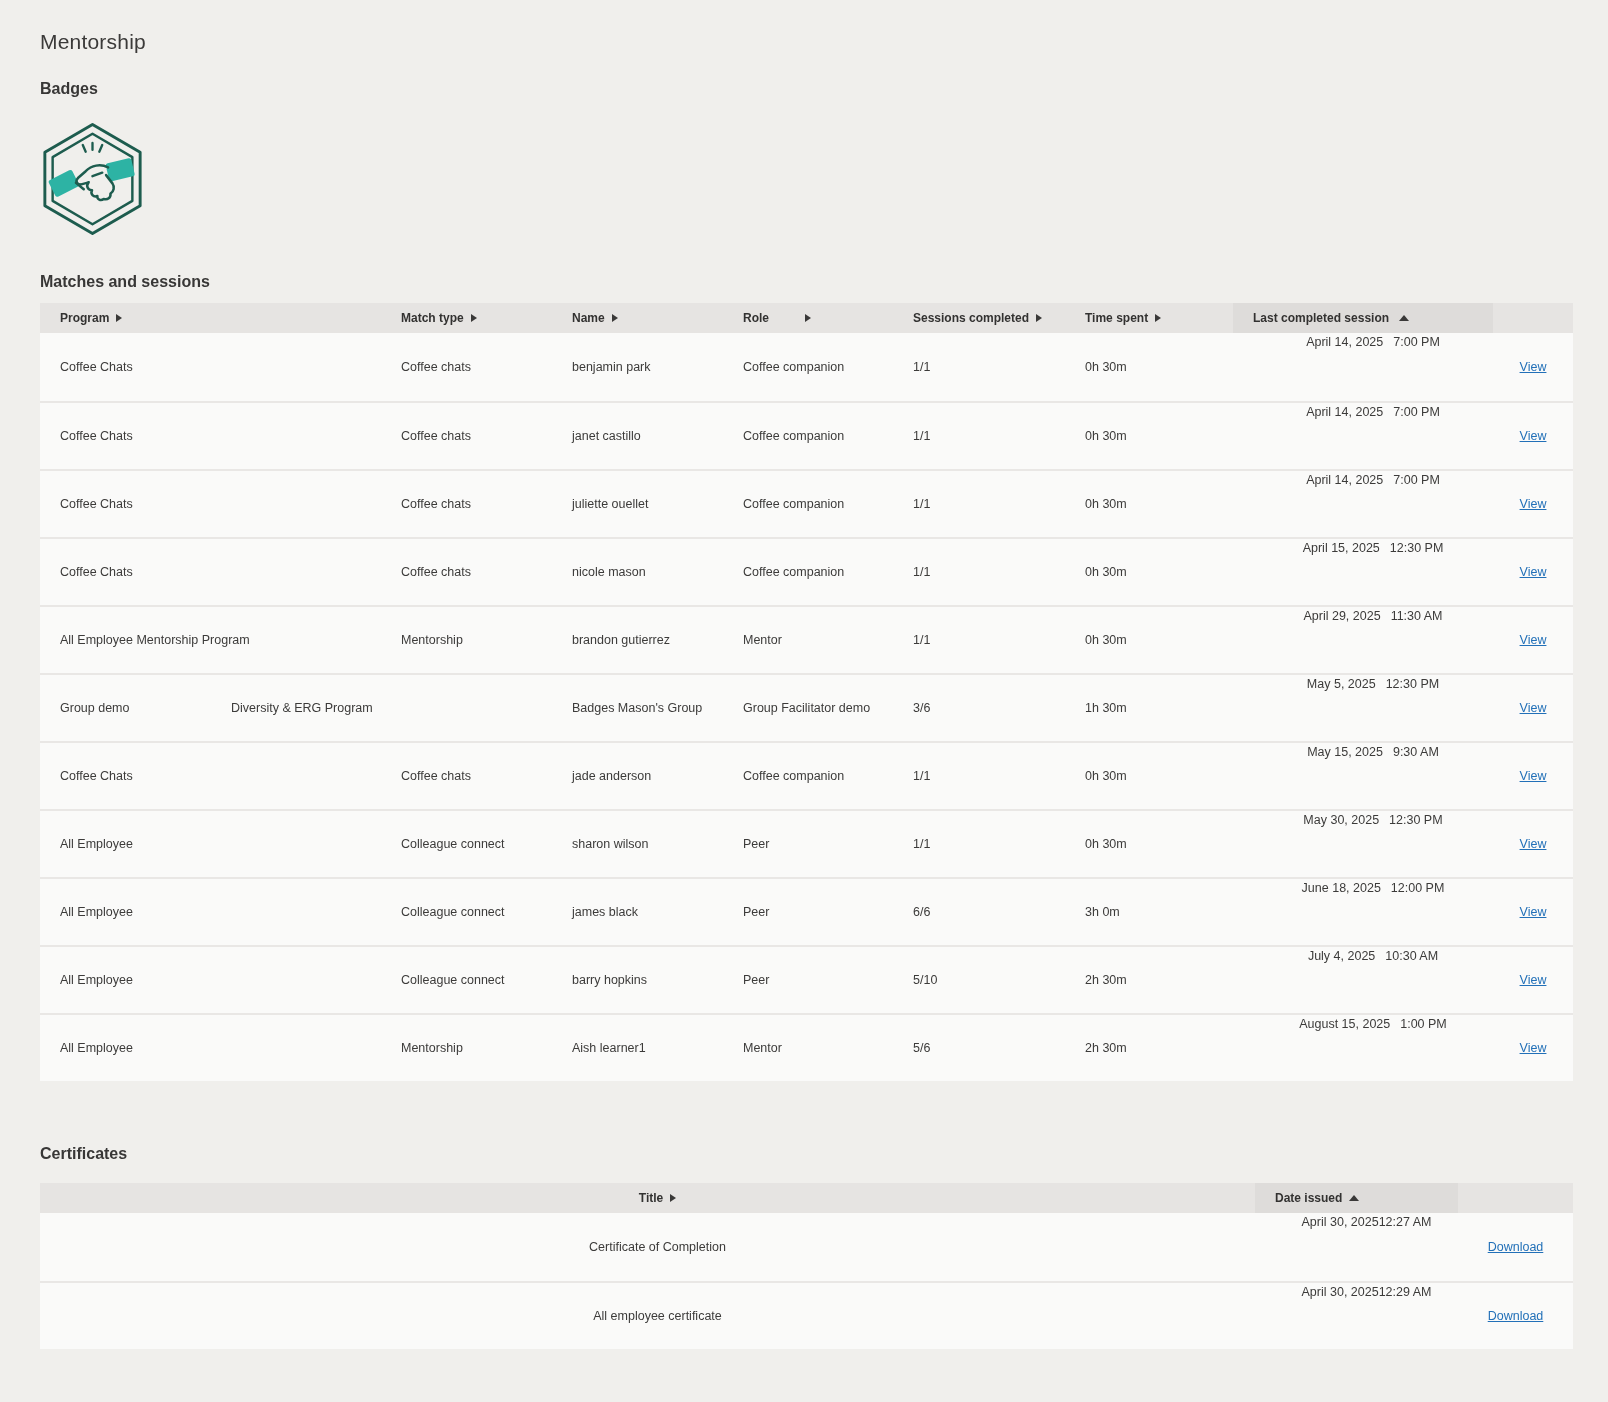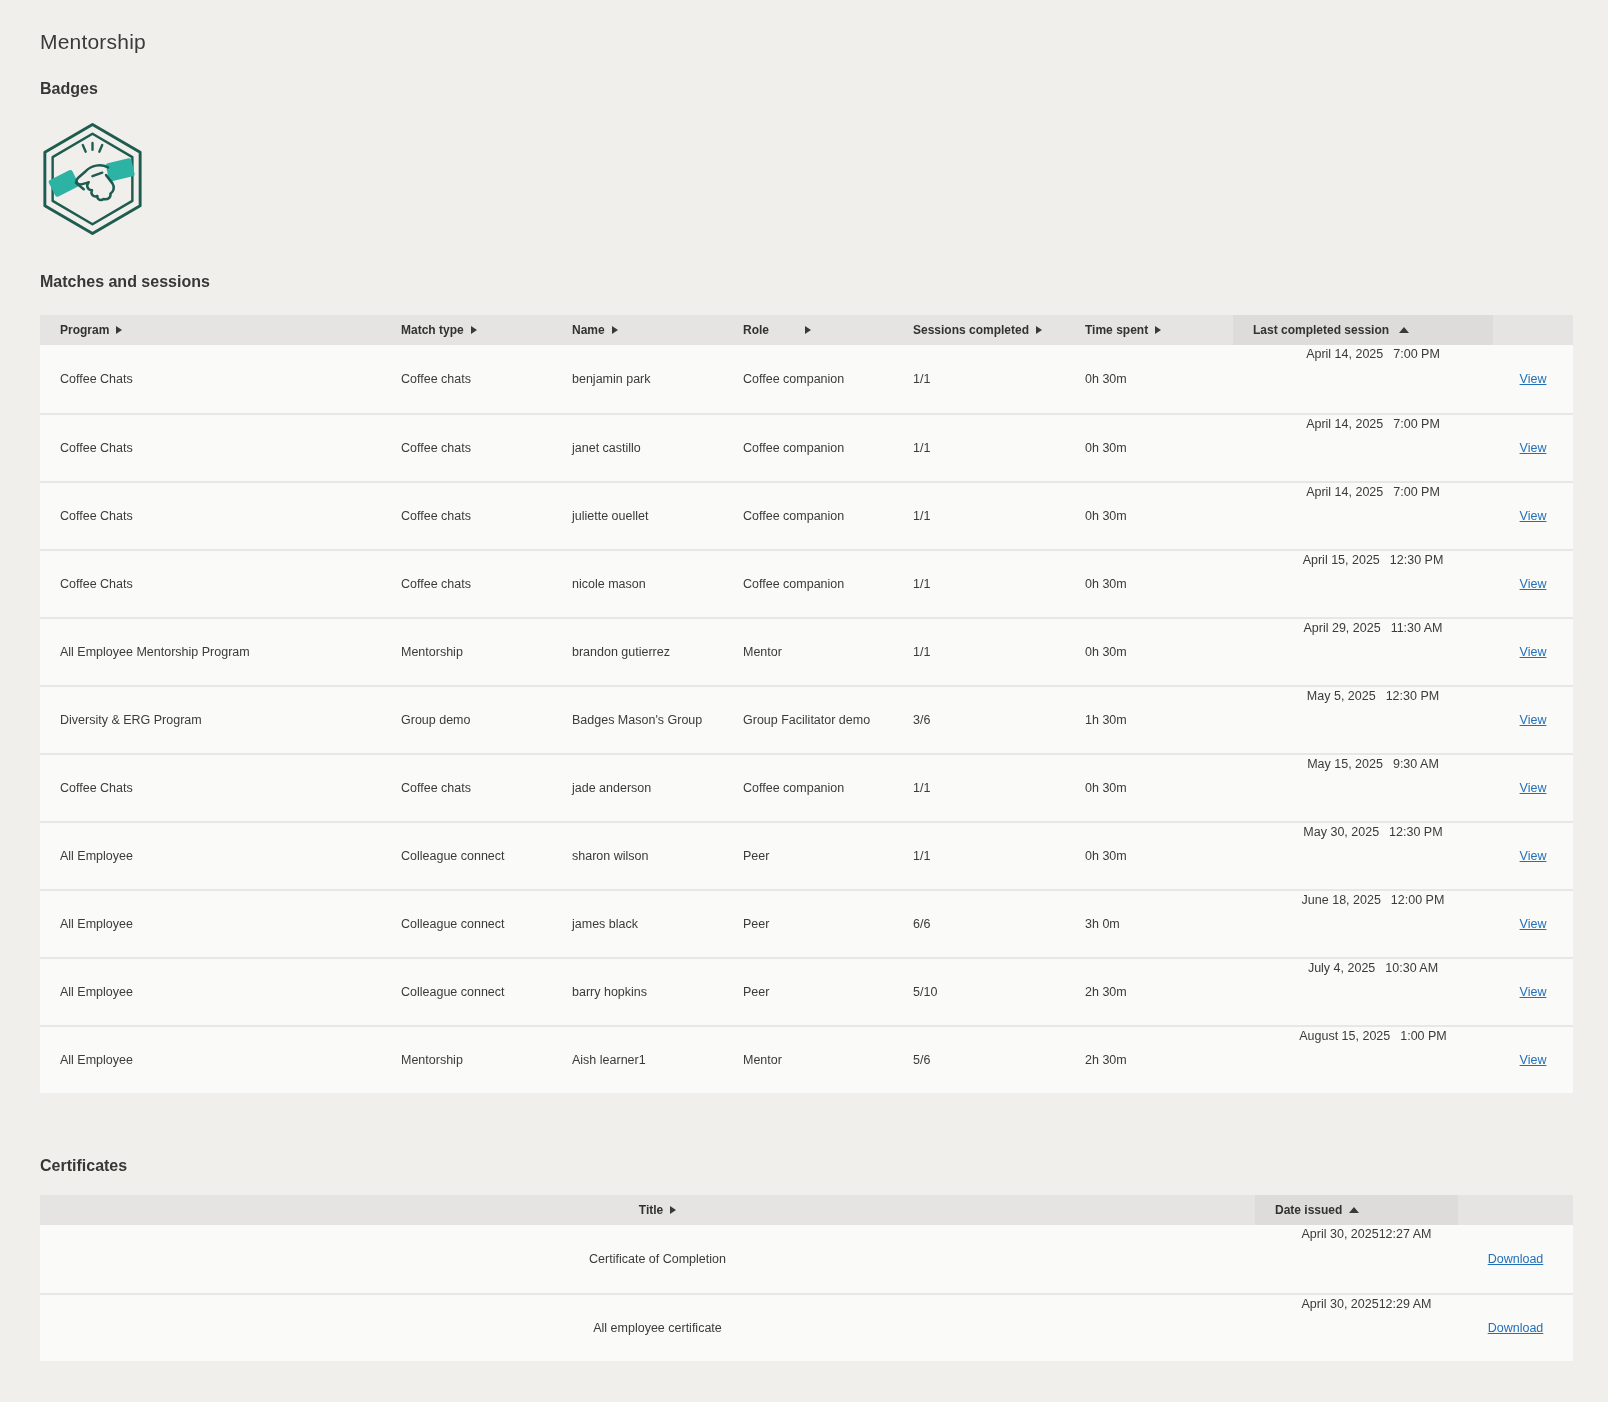--- a/index.html
+++ b/index.html
@@ -25,21 +25,21 @@
     color: #383736;
   }
   .heading-badges   { margin-top: 26px; }
   .heading-matches  { margin-top: 36px; }
   .heading-certs    { margin-top: 64px; }
 
   .badge-wrap { margin-top: 23px; width: 105px; height: 116px; }
   .badge-wrap svg { display: block; }
 
   
-  .table { width: 1533px; margin-top: 24px; font-size: 12.5px; }
+  .table { width: 1533px; margin-top: 12px; font-size: 12.5px; }
   .table.certs { margin-top: 20px; }
   .thead { display: flex; height: 30px; background: #e6e4e2; }
   .th {
     display: flex; align-items: center; gap: 7px;
     padding-left: 20px;
     font-weight: 700; font-size: 12px; color: #333231;
   }
   .th.sorted { background: #dedcda; }
   .tri-right {
     width: 0; height: 0;
@@ -219,22 +219,22 @@
           <div class="td c-time">0h 30m</div>
           <div class="td c-last datecell">
             <div class="date-line">April 29, 2025</div>
             <div class="time-line">11:30 AM</div>
           </div>
           <div class="td c-action actioncell">
             <a class="link">View</a>
           </div>
         </div>
         <div class="trow">
+          <div class="td c-match">Group demo</div>
           <div class="td c-program">Diversity &amp; ERG Program</div>
-          <div class="td c-match">Group demo</div>
           <div class="td c-name">Badges Mason's Group</div>
           <div class="td c-role">Group Facilitator demo</div>
           <div class="td c-sessions">3/6</div>
           <div class="td c-time">1h 30m</div>
           <div class="td c-last datecell">
             <div class="date-line">May 5, 2025</div>
             <div class="time-line">12:30 PM</div>
           </div>
           <div class="td c-action actioncell">
             <a class="link">View</a>

